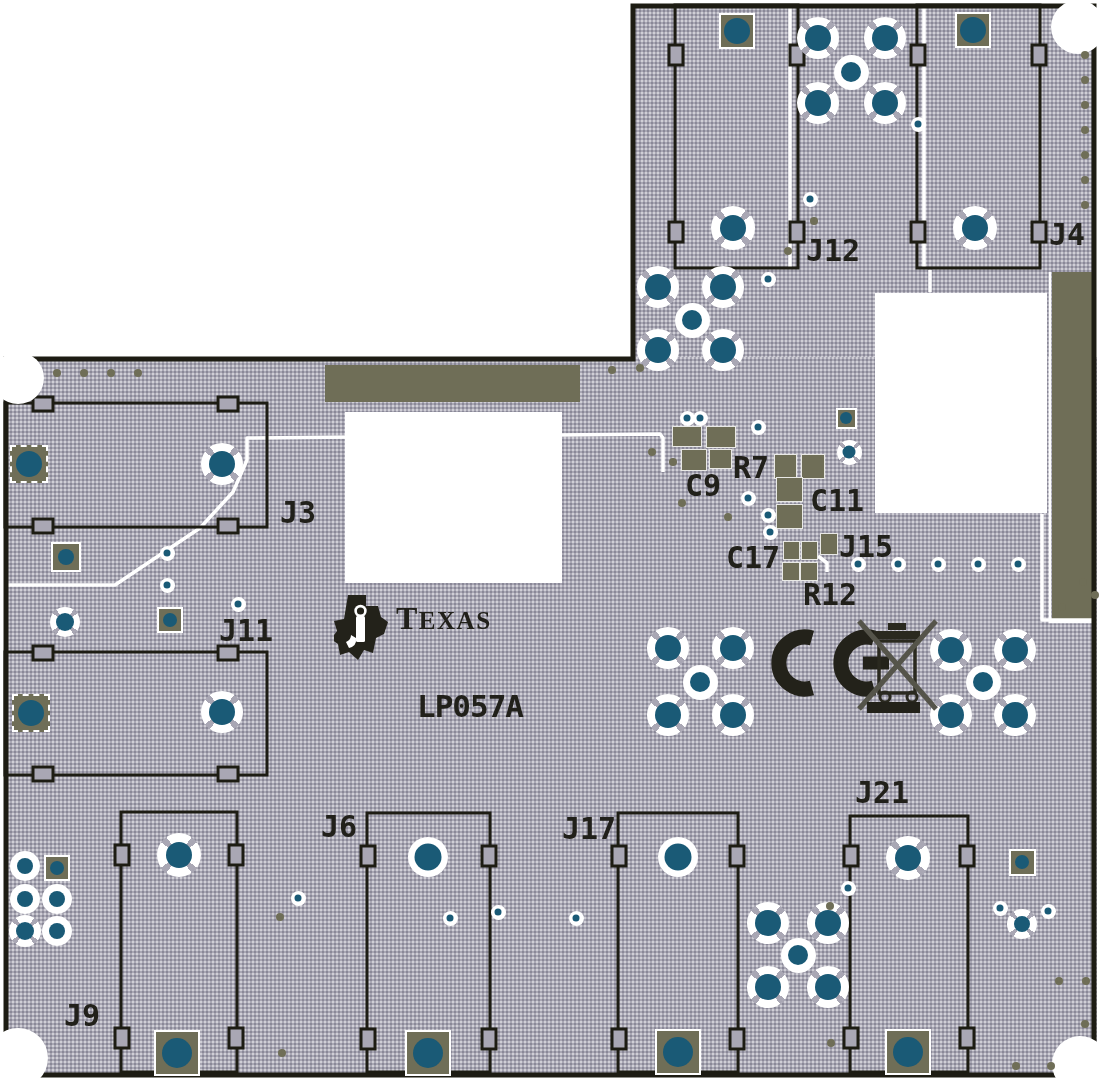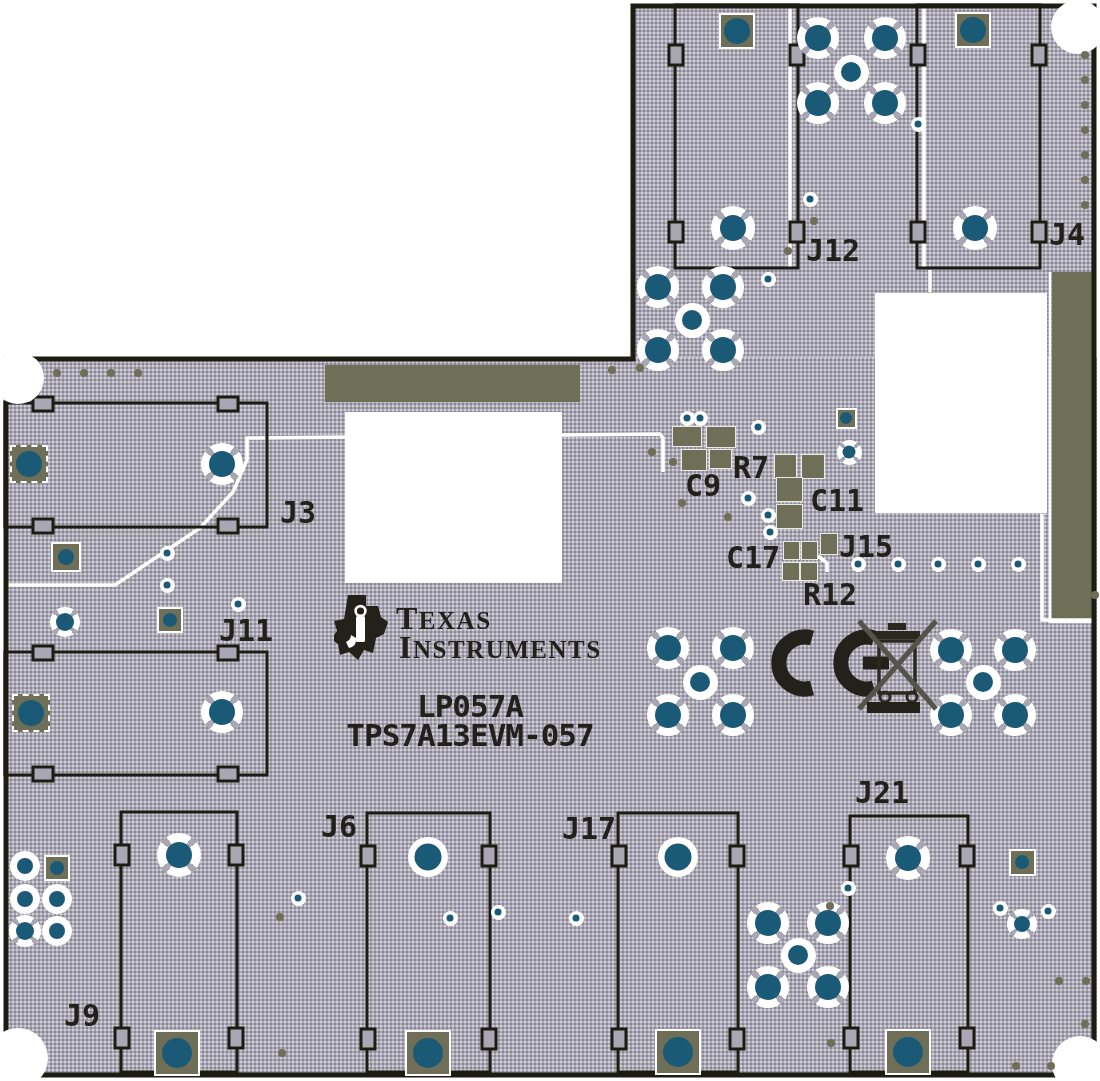--- a/index.html
+++ b/index.html
@@ -419,25 +419,23 @@
   <span class="refdes" style="left:803px;top:580px;">R12</span>
 
   <svg class="bug" width="56" height="80" viewBox="0 0 56 80">
     <path d="M14,3 h18 v11 h12 l3,11 7,5 -4,12 -8,4 -3,15 -9,-3 -6,10 -9,-8 -9,3 -2,-11 -7,-5 6,-8 -3,-10 10,-2 z" fill="#23221a"></path>
     <circle cx="26.5" cy="19" r="6.2" fill="#ffffff"></circle>
     <rect x="22" y="24" width="9" height="26" rx="1.5" fill="#ffffff"></rect>
     <path d="M22,46 q1,8 -7,10 l-3,-6 q5,-2 5,-7 z" fill="#ffffff"></path>
     <circle cx="26.5" cy="19" r="3.6" fill="#23221a"></circle>
   </svg>
   <span class="brand" style="left:396px;top:602px;">TEXAS</span>
-  <span class="brand" style="left:399px;top:631px;">INSTRUMENTS</span>
 
   <div class="titles">
     <div>LP057A</div>
-    <div>TPS7A13EVM-057</div>
   </div>
 
 
   <svg id="mark-gfx" style="left:755px;top:605px;" width="200" height="120" viewBox="0 0 200 120">
     <g>
       <path d="M57,33 A26,26 0 1 0 57,83" fill="none" stroke="#23221a" stroke-width="15"></path>
       <path d="M119,33 A26,26 0 1 0 119,83" fill="none" stroke="#23221a" stroke-width="15"></path>
       <path d="M108,58 h26" fill="none" stroke="#23221a" stroke-width="13"></path>
     </g>
     <g>

